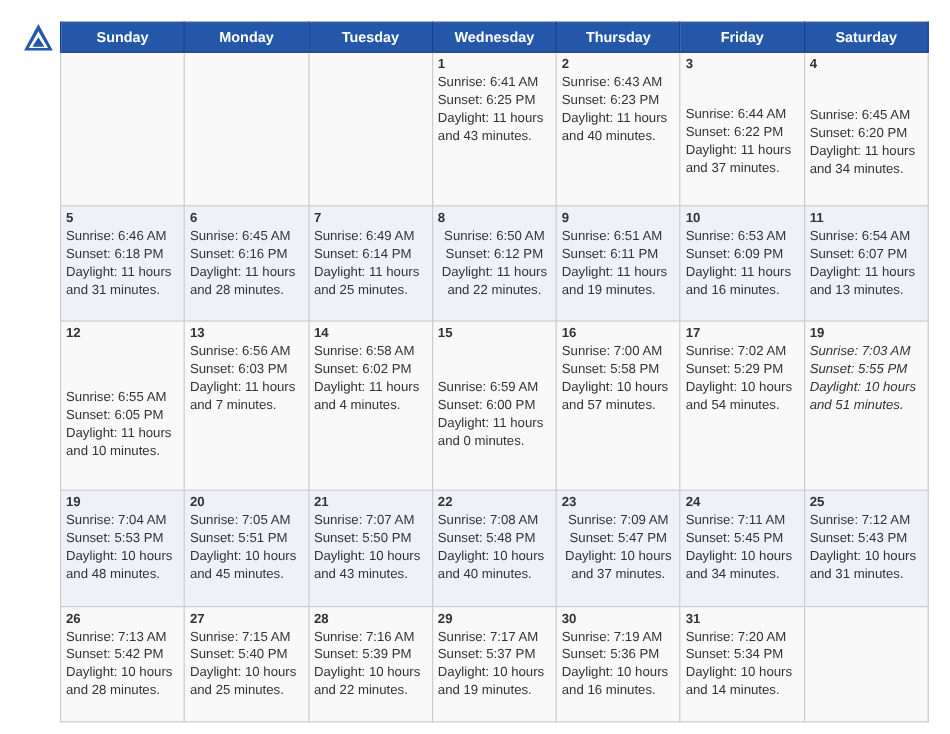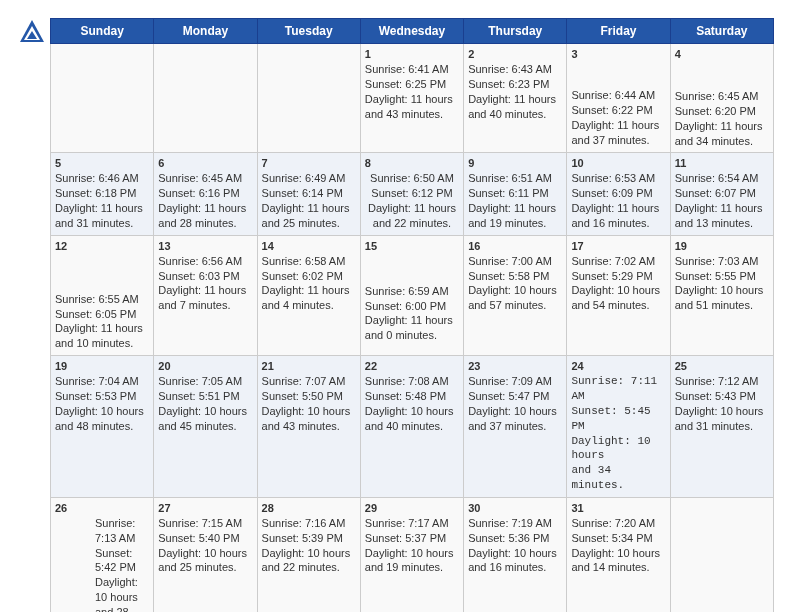--- a/index.html
+++ b/index.html
@@ -262,21 +262,21 @@
           </td>
           <td>
             <span class="day-number">17</span>
             <div class="day-info" style="white-space: pre-line;">Sunrise: 7:02 AM
 Sunset: 5:29 PM
 Daylight: 10 hours
 and 54 minutes.</div>
           </td>
           <td>
             <span class="day-number">19</span>
-            <div class="day-info" style="white-space: pre-line;">Sunrise: 7:03 AM
+            <div class="day-info" style="white-space: pre-line; font-style: italic;">Sunrise: 7:03 AM
 Sunset: 5:55 PM
 Daylight: 10 hours
 and 51 minutes.</div>
           </td>
         </tr>
         <tr>
           <td>
             <span class="day-number">19</span>
             <div class="day-info" style="white-space: pre-line;">Sunrise: 7:04 AM
 Sunset: 5:53 PM
@@ -299,44 +299,44 @@
           </td>
           <td>
             <span class="day-number">22</span>
             <div class="day-info" style="white-space: pre-line;">Sunrise: 7:08 AM
 Sunset: 5:48 PM
 Daylight: 10 hours
 and 40 minutes.</div>
           </td>
           <td>
             <span class="day-number">23</span>
-            <div class="day-info" style="white-space: pre-line;">Sunrise: 7:09 AM
+            <div class="day-info" style="white-space: pre-line; text-align: center;">Sunrise: 7:09 AM
 Sunset: 5:47 PM
 Daylight: 10 hours
 and 37 minutes.</div>
           </td>
           <td>
             <span class="day-number">24</span>
-            <div class="day-info" style="white-space: pre-line; font-family: Liberation Mono, monospace;">Sunrise: 7:11 AM
+            <div class="day-info" style="white-space: pre-line;">Sunrise: 7:11 AM
 Sunset: 5:45 PM
 Daylight: 10 hours
 and 34 minutes.</div>
           </td>
           <td>
             <span class="day-number">25</span>
             <div class="day-info" style="white-space: pre-line;">Sunrise: 7:12 AM
 Sunset: 5:43 PM
 Daylight: 10 hours
 and 31 minutes.</div>
           </td>
         </tr>
         <tr>
           <td>
             <span class="day-number">26</span>
-            <div class="day-info" style="white-space: pre-line; margin-left: 40px;">Sunrise: 7:13 AM
+            <div class="day-info" style="white-space: pre-line;">Sunrise: 7:13 AM
 Sunset: 5:42 PM
 Daylight: 10 hours
 and 28 minutes.</div>
           </td>
           <td>
             <span class="day-number">27</span>
             <div class="day-info" style="white-space: pre-line;">Sunrise: 7:15 AM
 Sunset: 5:40 PM
 Daylight: 10 hours
 and 25 minutes.</div>

